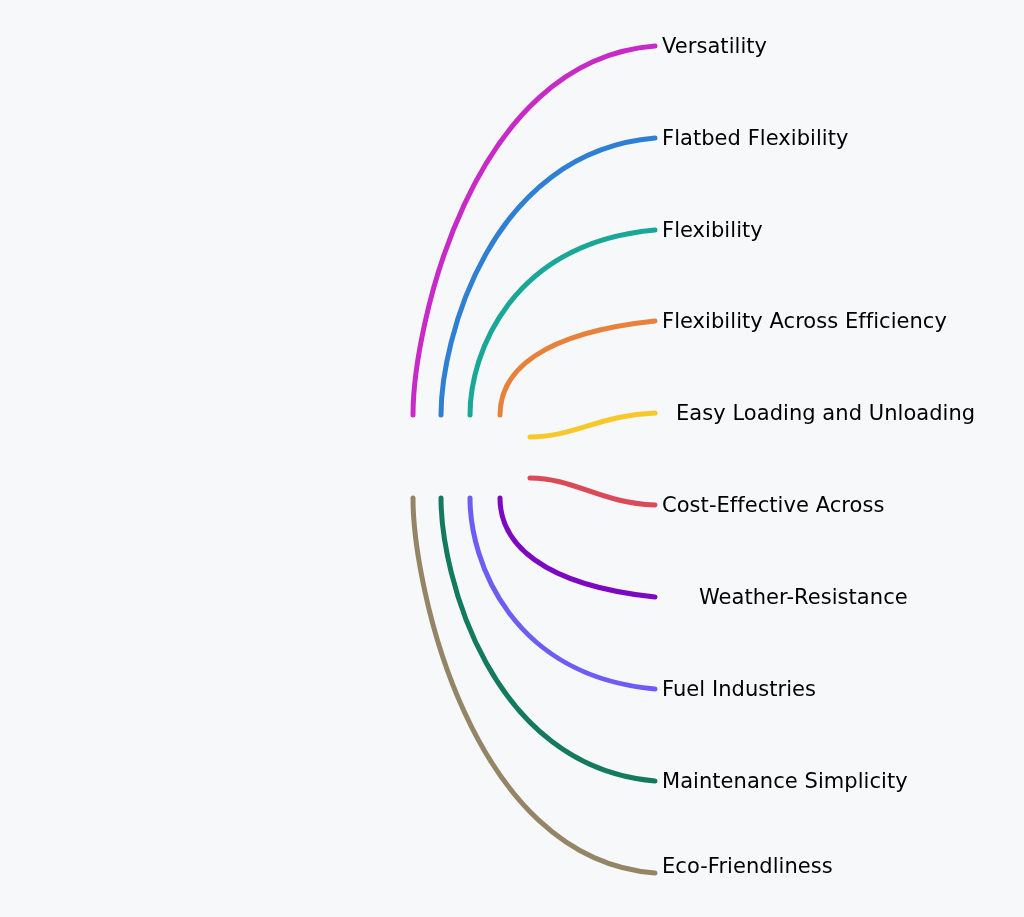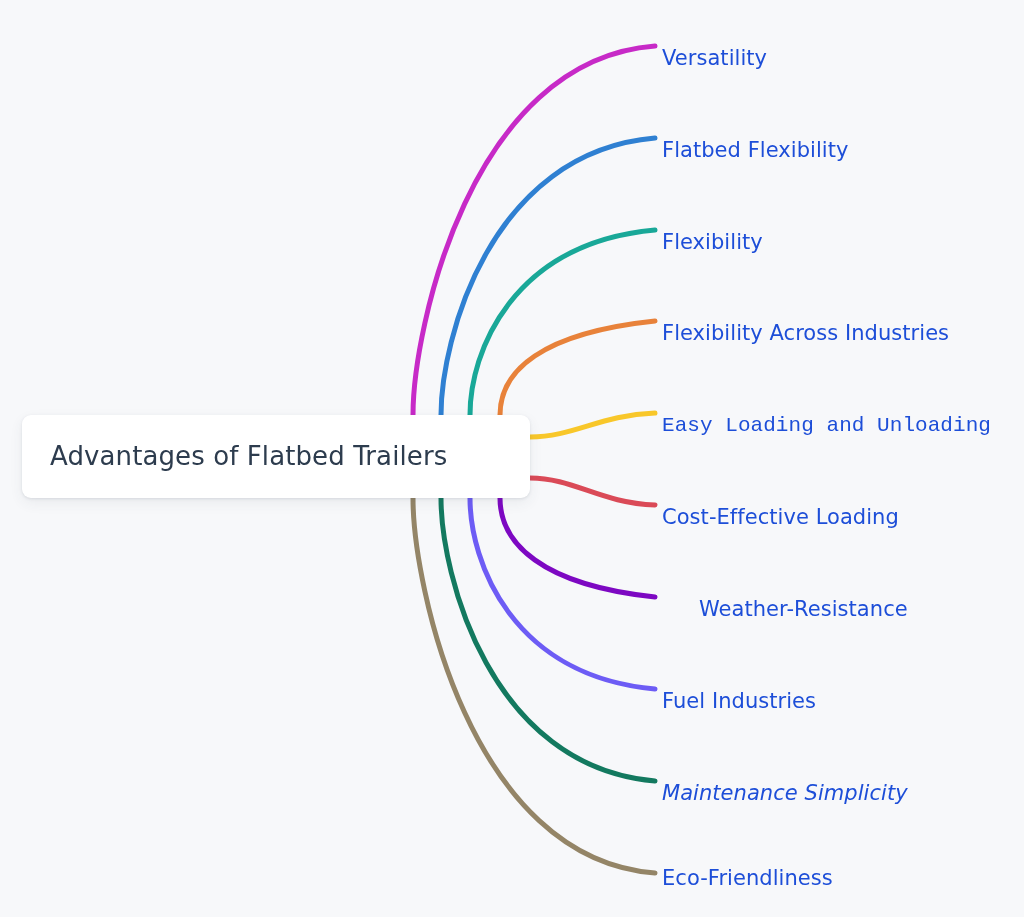--- a/index.html
+++ b/index.html
@@ -55,27 +55,26 @@
     color: #2d3c4e;
     letter-spacing: 0.1px;
     white-space: nowrap;
     font-family: "DejaVu Sans", "Liberation Sans", sans-serif;
   }
   .branch-label {
     position: absolute;
     left: 662px;
     font-size: 21px;
     line-height: 1;
-    color: #1d4ed8;
+    color: #000000;
     white-space: nowrap;
     transform: translateY(-50%);
     letter-spacing: 0.05px;
     z-index: 3;
     font-family: "DejaVu Sans", "Liberation Sans", sans-serif;
-    margin-top: 12px;
   }
 </style>
 </head>
 <body>
 
 <div id="mindmap-canvas" style="background: rgb(247, 248, 250);">
 
   <svg id="branch-layer" viewBox="0 0 1024 917" width="1024" height="917" xmlns="http://www.w3.org/2000/svg">
     <g id="branch-paths">
         <path class="branch-path" d="M 413 415 C 413 330 470 60 655 46" stroke="#c72ac7"></path>
@@ -84,30 +83,27 @@
         <path class="branch-path" d="M 500 415 C 500 371 541 333 655 321" stroke="#e8823a"></path>
         <path class="branch-path" d="M 530 437 C 574 437 600 415 655 413" stroke="#f8c72a"></path>
         <path class="branch-path" d="M 530 478 C 574 478 600 503 655 505" stroke="#da4a57"></path>
         <path class="branch-path" d="M 500 498 C 500 543 541 585 655 597" stroke="#7d08c2"></path>
         <path class="branch-path" d="M 470 498 C 470 562 512 676 655 689" stroke="#6d5cf5"></path>
         <path class="branch-path" d="M 441 498 C 441 574 490 767 655 781" stroke="#13795f"></path>
         <path class="branch-path" d="M 413 498 C 413 584 470 859 655 873" stroke="#948567"></path>
       </g>
   </svg>
 
-  <div id="root-node" style="left: 22px; top: 415px; width: 508px; height: 83px; background: rgb(255, 255, 255);">
-    <span id="root-node-label" style="color: rgb(45, 60, 78);">Advantages of Flatbed Trailers</span>
-  </div>
 
   <div id="labels-layer">
       <div class="branch-label" style="top: 46px; left: 662px;">Versatility</div>
       <div class="branch-label" style="top: 138px; left: 662px;">Flatbed Flexibility</div>
       <div class="branch-label" style="top: 230px; left: 662px;">Flexibility</div>
-      <div class="branch-label" style="top: 321px; left: 662px;">Flexibility Across Industries</div>
-      <div class="branch-label" style="top: 413px; left: 662px; font-family: Liberation Mono, monospace;">Easy Loading and Unloading</div>
-      <div class="branch-label" style="top: 505px; left: 662px;">Cost-Effective Loading</div>
+      <div class="branch-label" style="top: 321px; left: 662px;">Flexibility Across Efficiency</div>
+      <div class="branch-label" style="top: 413px; left: 676px;">Easy Loading and Unloading</div>
+      <div class="branch-label" style="top: 505px; left: 662px;">Cost-Effective Across</div>
       <div class="branch-label" style="top: 597px; left: 699px;">Weather-Resistance</div>
       <div class="branch-label" style="top: 689px; left: 662px;">Fuel Industries</div>
-      <div class="branch-label" style="top: 781px; left: 662px; font-style: italic;">Maintenance Simplicity</div>
+      <div class="branch-label" style="top: 781px; left: 662px;">Maintenance Simplicity</div>
       <div class="branch-label" style="top: 866px; left: 662px;">Eco-Friendliness</div>
     </div>
 
 </div>
 
 </body></html>

